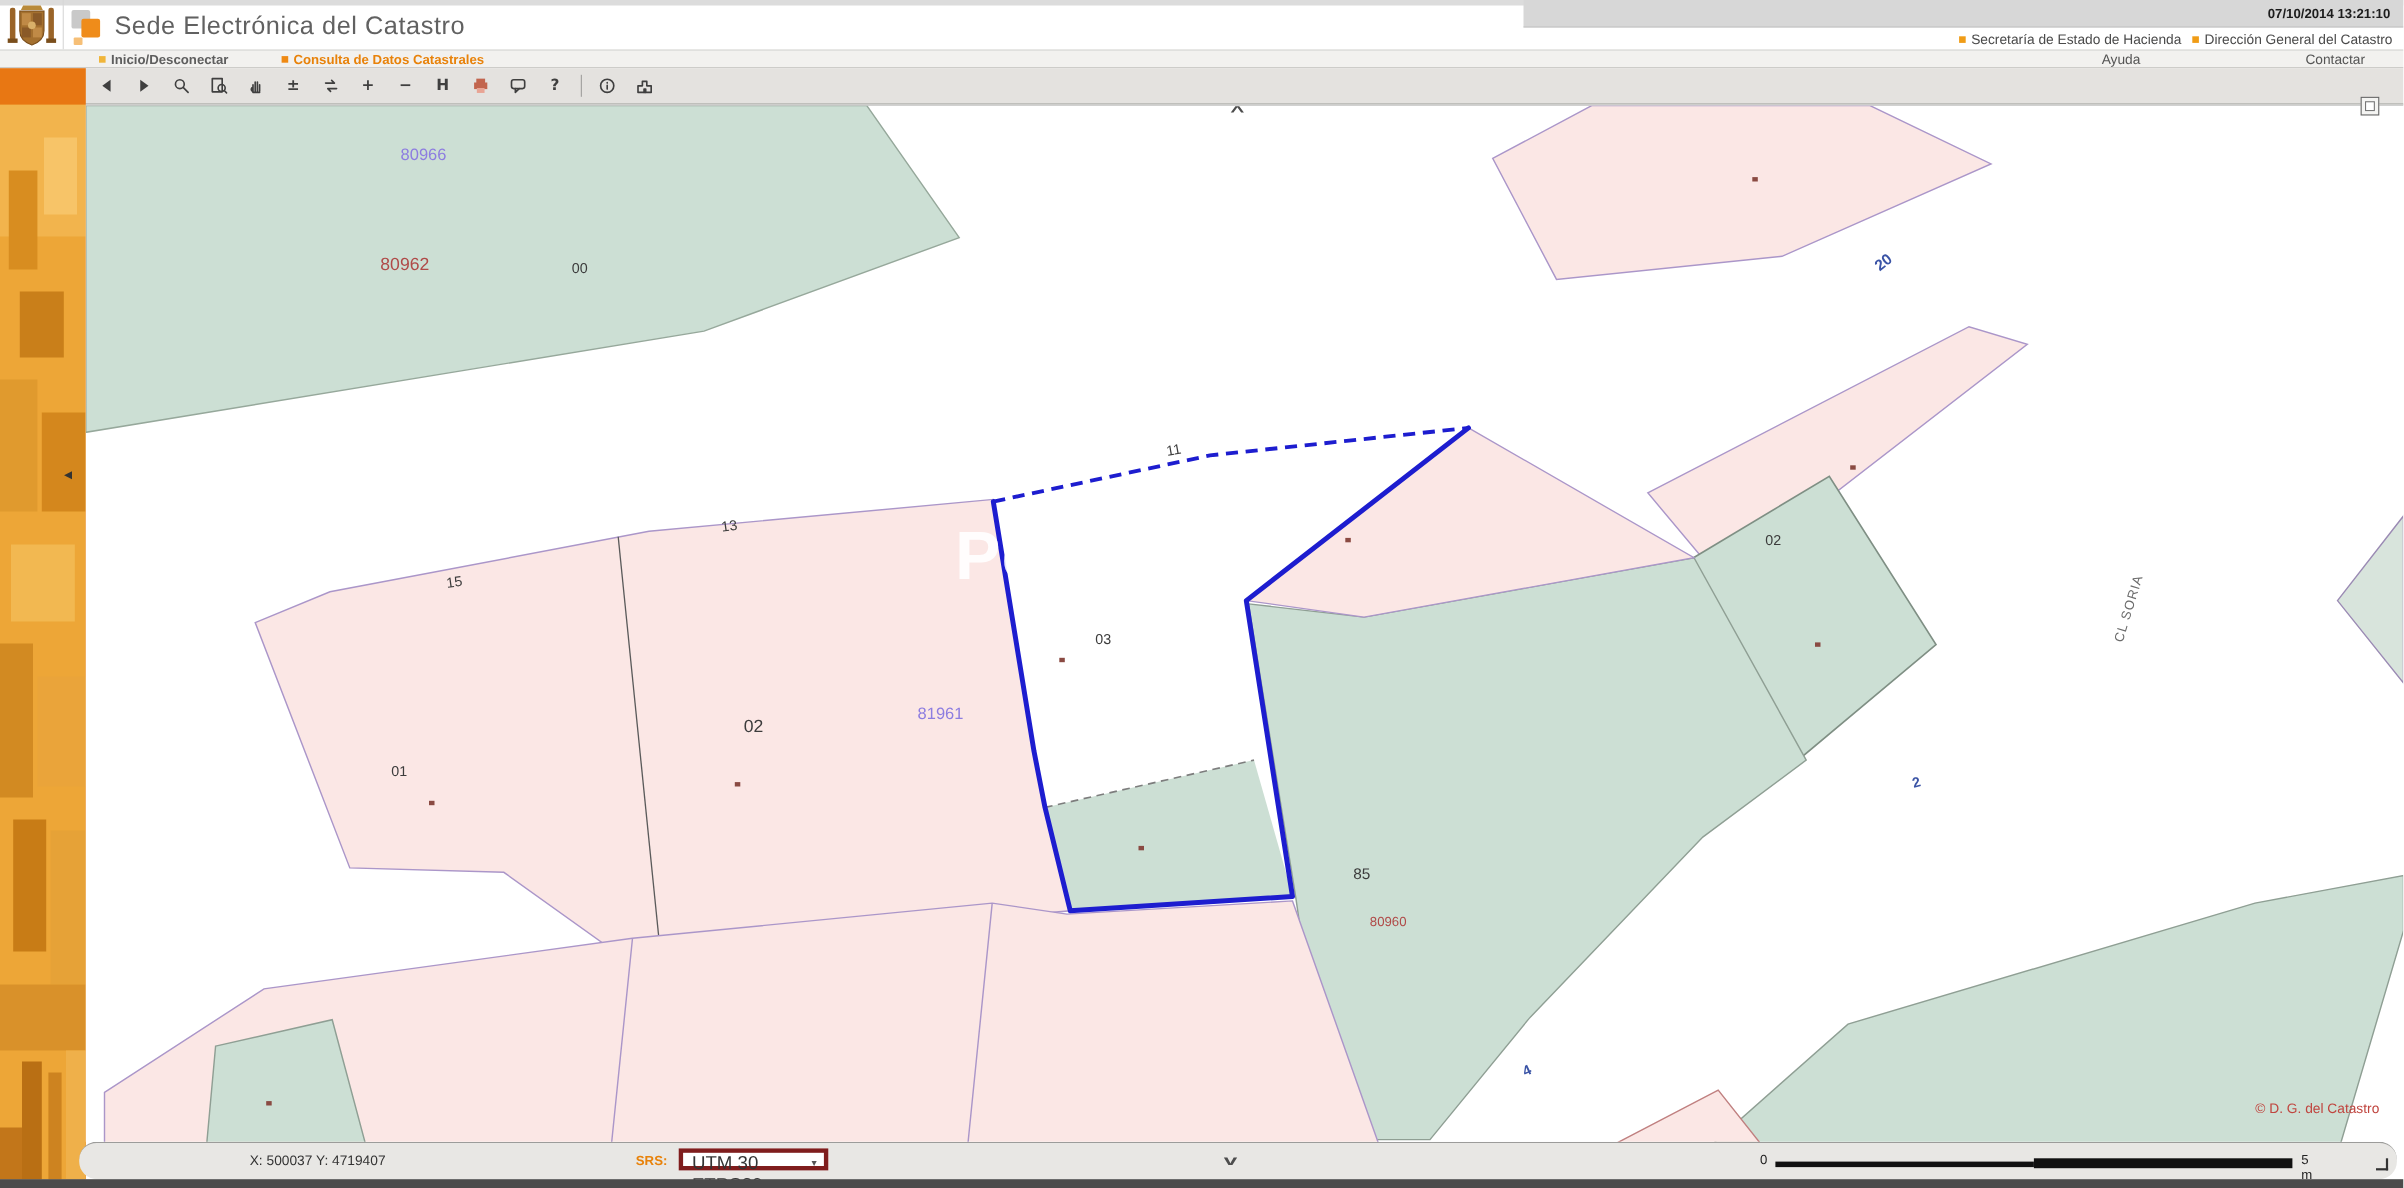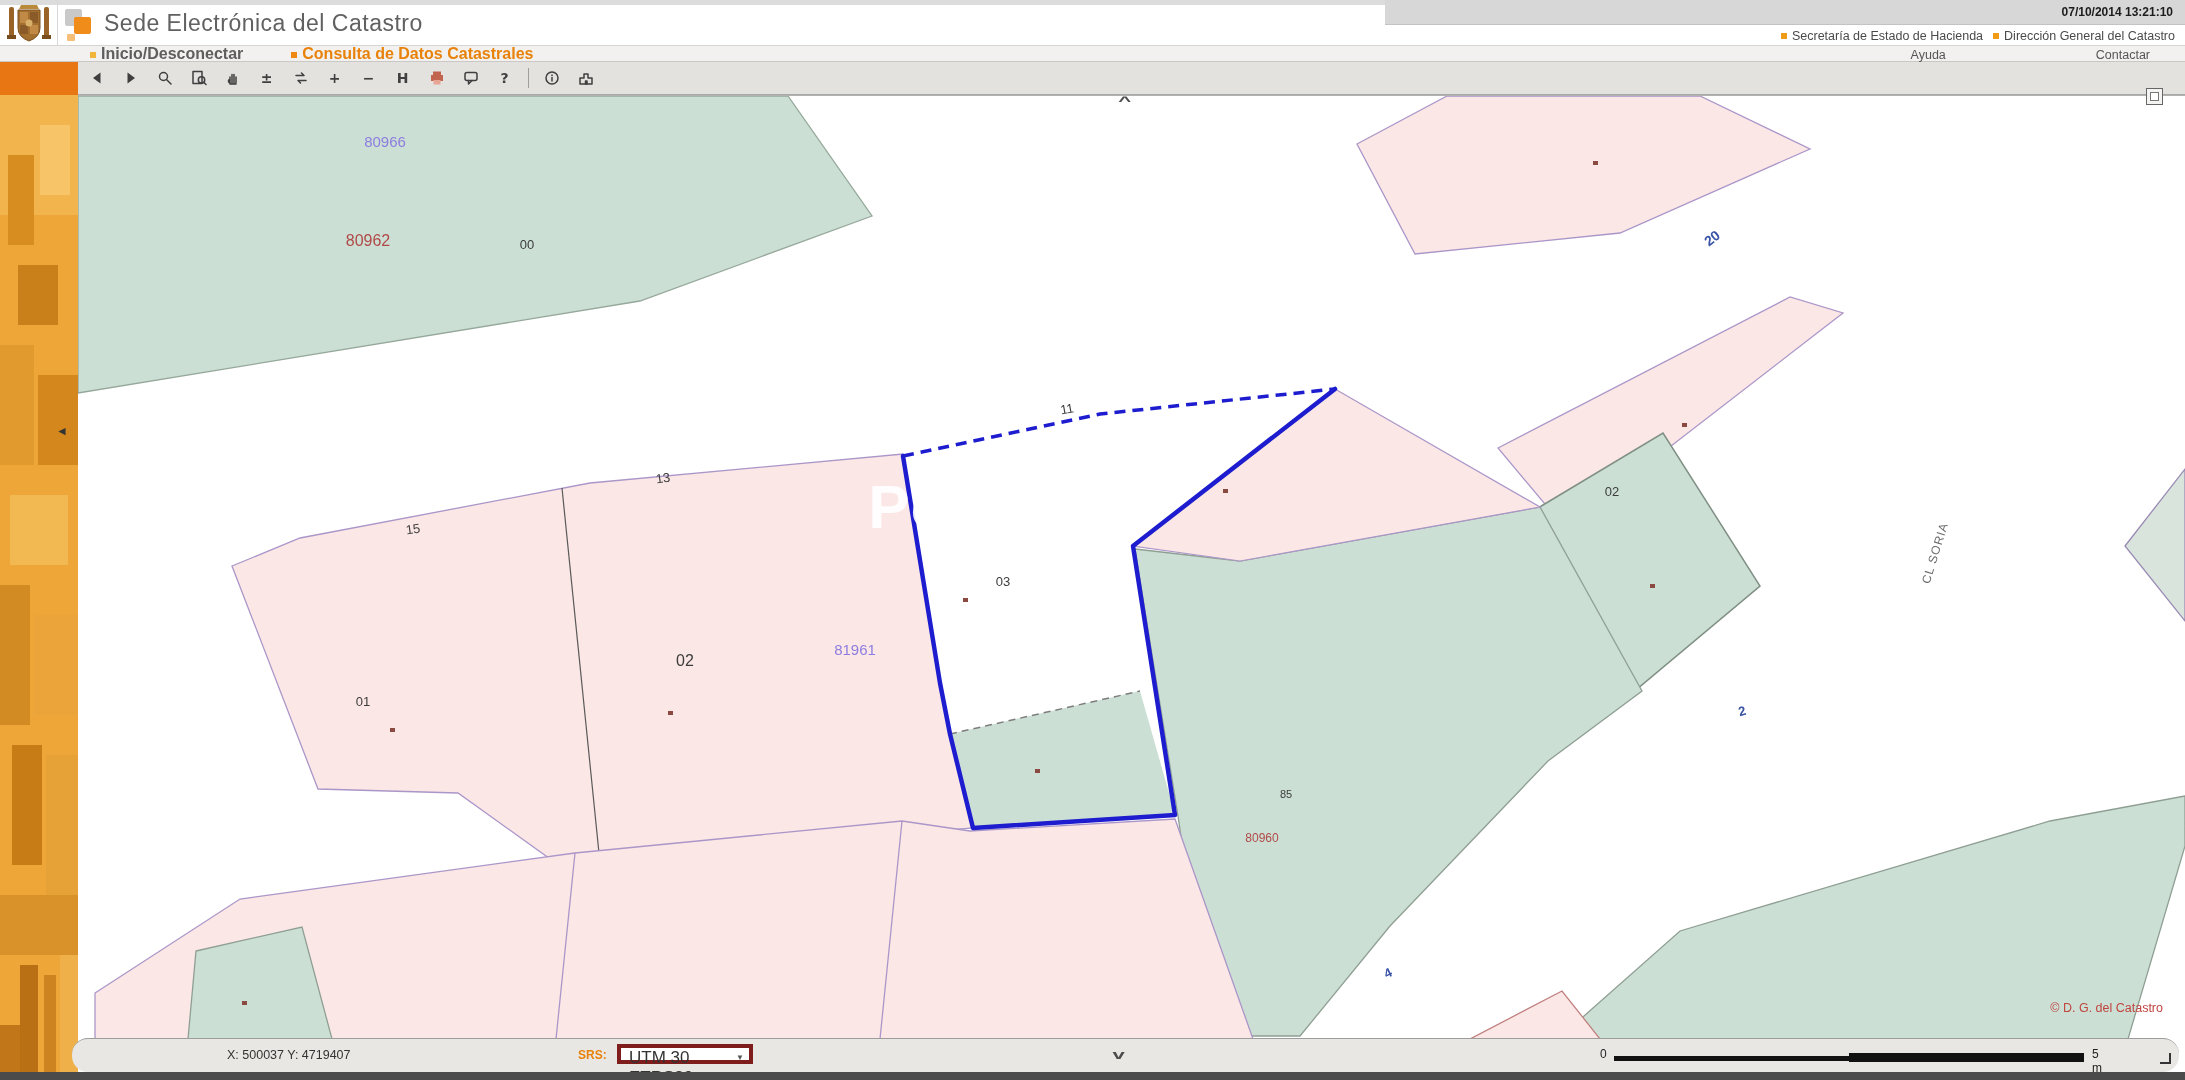--- a/index.html
+++ b/index.html
@@ -15,21 +15,21 @@
   #gov-links .govlink{margin-left:10px;}
   .sq-bullet{display:inline-block;width:6px;height:6px;background:#f09c16;margin-right:5px;vertical-align:1px;}
   #crest{position:absolute;left:5px;top:1px;}
   #crest-divider{position:absolute;left:57px;top:0;width:1px;height:45px;background:#d8d8d8;}
   #sec-logo{position:absolute;left:64px;top:6px;}
   #page-title{position:absolute;left:104px;top:10px;font-size:23px;color:#616161;letter-spacing:0.5px;}
 
   
   #row2{position:absolute;left:0;top:45px;width:2185px;height:17px;background:#f2f1ef;border-top:1px solid #d5d5d3;border-bottom:1px solid #c9c8c5;box-sizing:border-box;}
   #nav-tabs{position:absolute;left:90px;top:0;height:15px;line-height:15px;white-space:nowrap;}
-  .tab{margin-right:48px;font-size:16px;font-weight:bold;color:#5e5e5e;cursor:pointer;}
+  .tab{margin-right:48px;font-size:12px;font-weight:bold;color:#5e5e5e;cursor:pointer;}
   .tab.active{color:#e8820a;}
   .tab .sq-bullet{background:#f0b53a;}
   .tab.active .sq-bullet{background:#ef8913;}
   #nav-links{position:absolute;right:35px;top:0;height:15px;line-height:15px;}
   #nav-links span{font-size:12.5px;color:#555;margin-left:150px;cursor:pointer;}
 
   
   #row3{position:absolute;left:0;top:62px;width:2185px;height:33px;background:#e4e2df;border-bottom:1px solid #a7a7a5;box-sizing:border-box;}
   #toolbar-icons{position:absolute;left:84px;top:0;height:32px;display:flex;align-items:center;}
   .tbtn{width:25px;height:24px;margin-right:9px;display:flex;align-items:center;justify-content:center;cursor:pointer;}
@@ -261,21 +261,21 @@
         <span class="mlabel purple" style="left: 307px; top: 45px; font-size: 15px; transform: translate(-50%, -50%);">80966</span>
         <span class="mlabel red" style="left: 290px; top: 145px; font-size: 16px; transform: translate(-50%, -50%);">80962</span>
         <span class="mlabel num" style="left: 449px; top: 148px; font-size: 13px; transform: translate(-50%, -50%);">00</span>
         <span class="mlabel num" style="left: 335px; top: 433px; font-size: 13px; transform: translate(-50%, -50%) rotate(-8deg);">15</span>
         <span class="mlabel num" style="left: 585px; top: 382px; font-size: 13px; transform: translate(-50%, -50%) rotate(-8deg);">13</span>
         <span class="mlabel num" style="left: 989px; top: 313px; font-size: 13px; transform: translate(-50%, -50%) rotate(-10deg);">11</span>
         <span class="mlabel num" style="left: 285px; top: 605px; font-size: 13px; transform: translate(-50%, -50%);">01</span>
         <span class="mlabel num" style="left: 607px; top: 565px; font-size: 16px; transform: translate(-50%, -50%);">02</span>
         <span class="mlabel purple" style="left: 777px; top: 553px; font-size: 15px; transform: translate(-50%, -50%);">81961</span>
         <span class="mlabel num" style="left: 925px; top: 485px; font-size: 13px; transform: translate(-50%, -50%);">03</span>
-        <span class="mlabel num" style="left: 1208px; top: 698px; font-size: 11px; transform: translate(-50%, -50%);">85</span>
+        <span class="mlabel num" style="left: 1160px; top: 698px; font-size: 14px; transform: translate(-50%, -50%);">85</span>
         <span class="mlabel red" style="left: 1184px; top: 742px; font-size: 12px; transform: translate(-50%, -50%);">80960</span>
         <span class="mlabel num" style="left: 1534px; top: 395px; font-size: 13px; transform: translate(-50%, -50%);">02</span>
         <span class="mlabel blue" style="left: 1634px; top: 142px; font-size: 14px; transform: translate(-50%, -50%) rotate(-38deg);">20</span>
         <span class="mlabel blue" style="left: 1664px; top: 615px; font-size: 13px; transform: translate(-50%, -50%) rotate(-15deg);">2</span>
         <span class="mlabel blue" style="left: 1310px; top: 877px; font-size: 13px; transform: translate(-50%, -50%) rotate(-25deg);">4</span>
         <span class="mlabel street" style="left: 1857px; top: 457px; font-size: 12px; transform: translate(-50%, -50%) rotate(-73deg);">CL SORIA</span>
         <div class="mmarker" style="left: 312px; top: 632px;"></div>
         <div class="mmarker" style="left: 590px; top: 615px;"></div>
         <div class="mmarker" style="left: 885px; top: 502px;"></div>
         <div class="mmarker" style="left: 957px; top: 673px;"></div>

